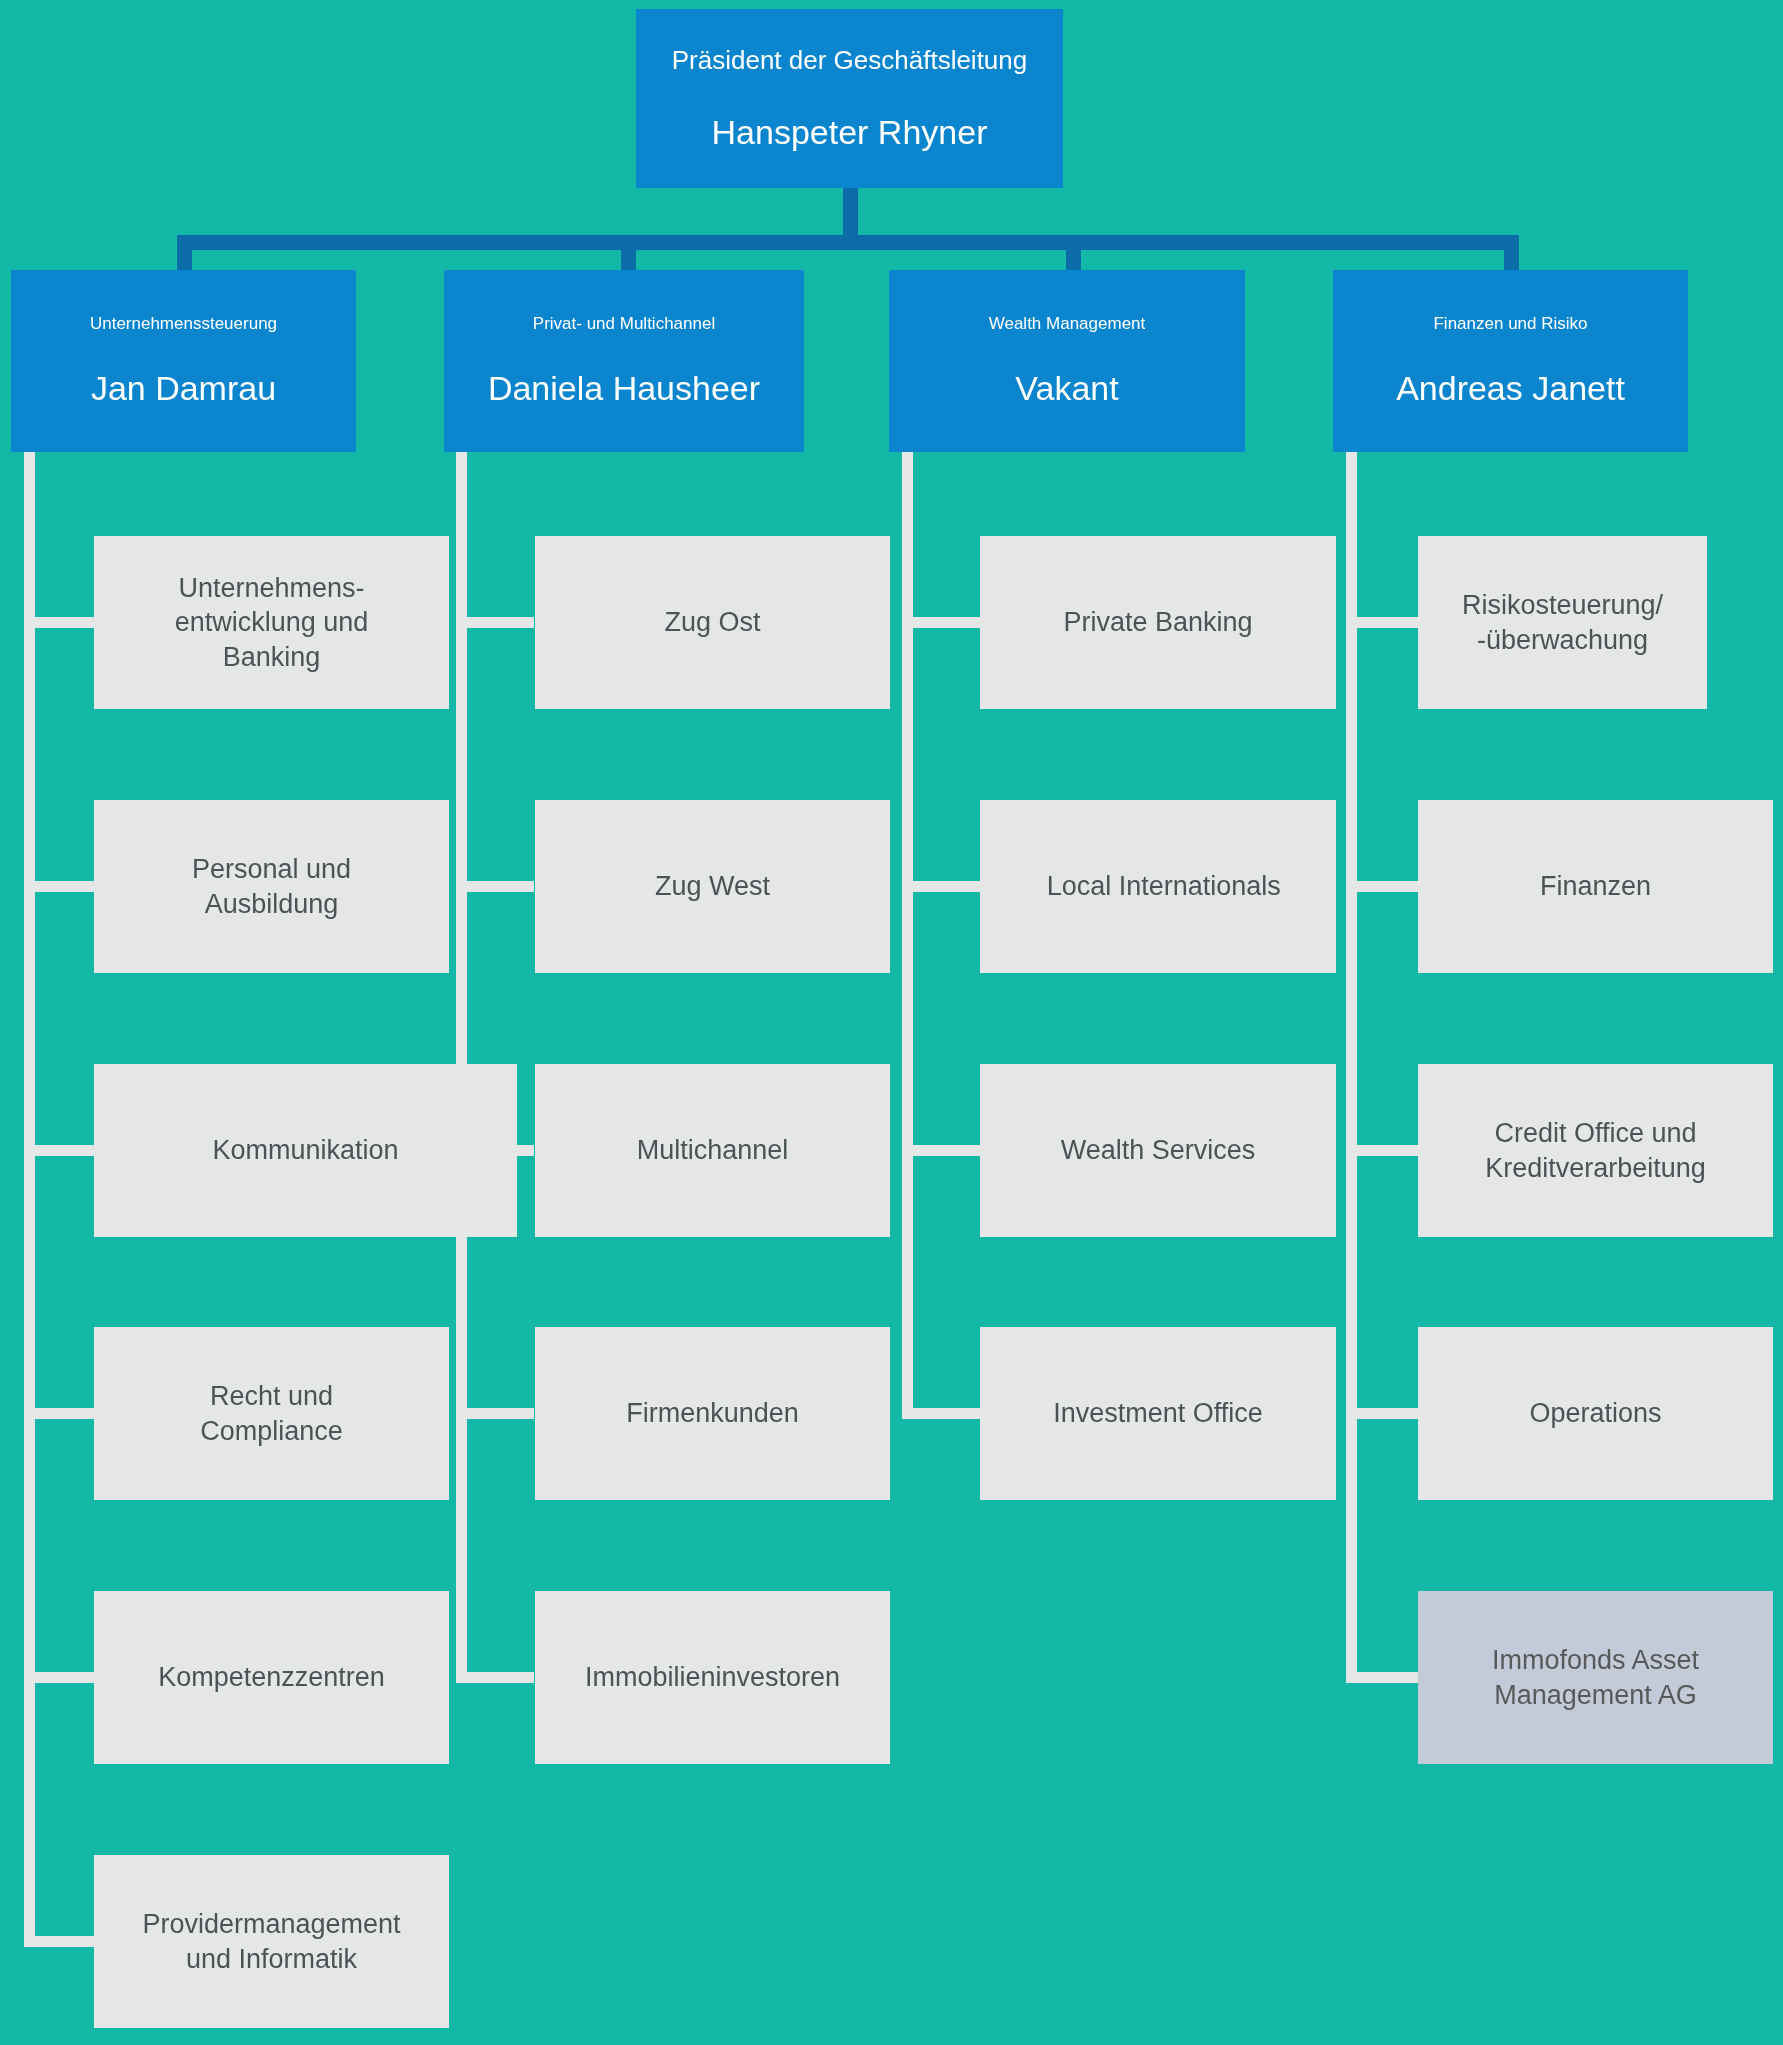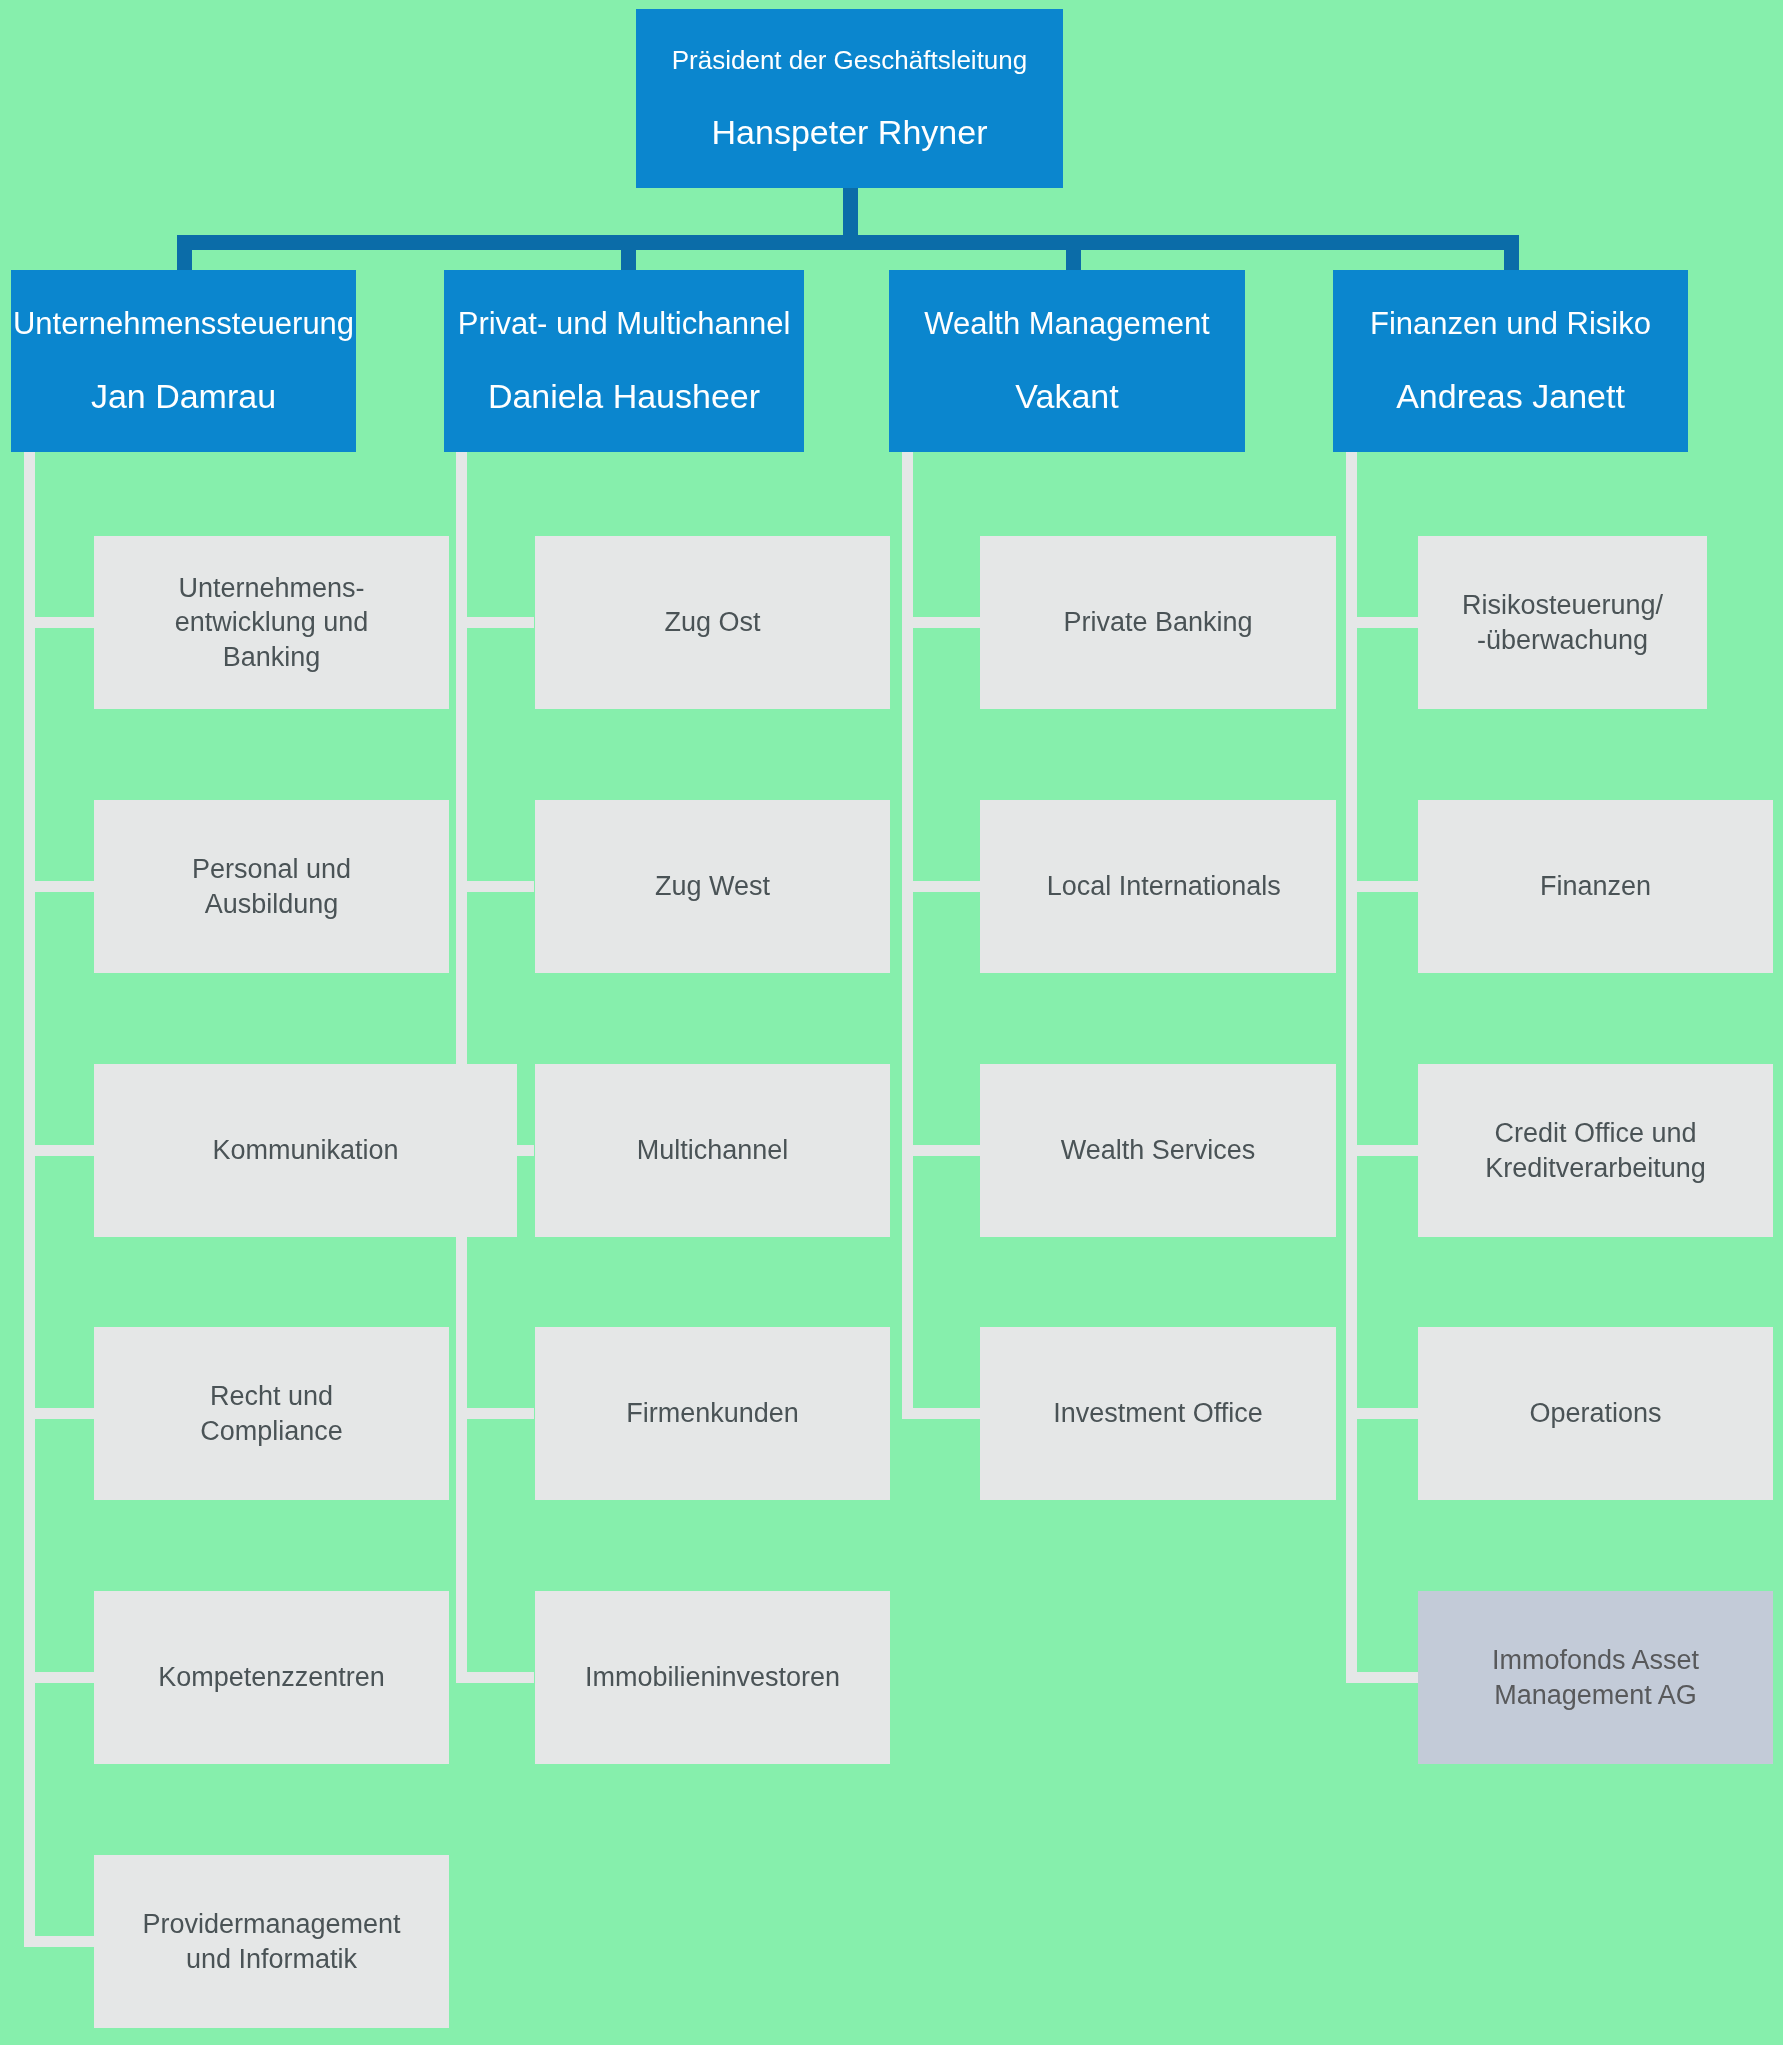--- a/index.html
+++ b/index.html
@@ -9,21 +9,21 @@
   }
   body {
     font-family: "Liberation Sans", sans-serif;
     color: #4a5356;
   }
   #chart {
     position: relative;
     width: 1784px;
     height: 2046px;
     overflow: hidden;
-    background: #86efac;
+    background: #14b8a6;
   }
 
   
   .node {
     position: absolute;
     box-sizing: border-box;
     display: flex;
     flex-direction: column;
     align-items: center;
     justify-content: center;
@@ -53,21 +53,21 @@
     line-height: 1.2;
     font-weight: 400;
   }
 
   .div-box {
     top: 270px;
     height: 182px;
     padding: 0 9px;
   }
   .div-role {
-    font-size: 31px;
+    font-size: 17px;
     line-height: 1.25;
     font-weight: 400;
     margin-bottom: 33px;
   }
   .div-name {
     font-size: 34px;
     line-height: 1.2;
     font-weight: 400;
   }
 

